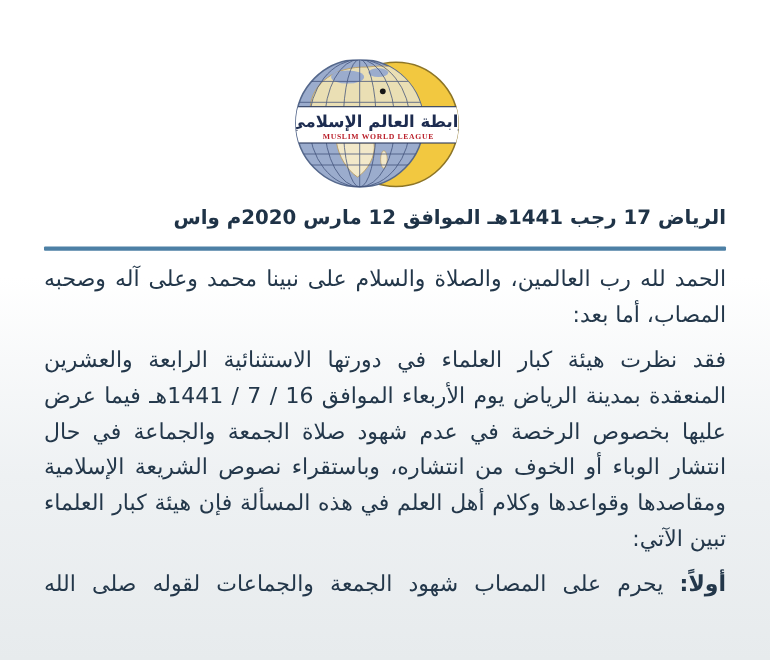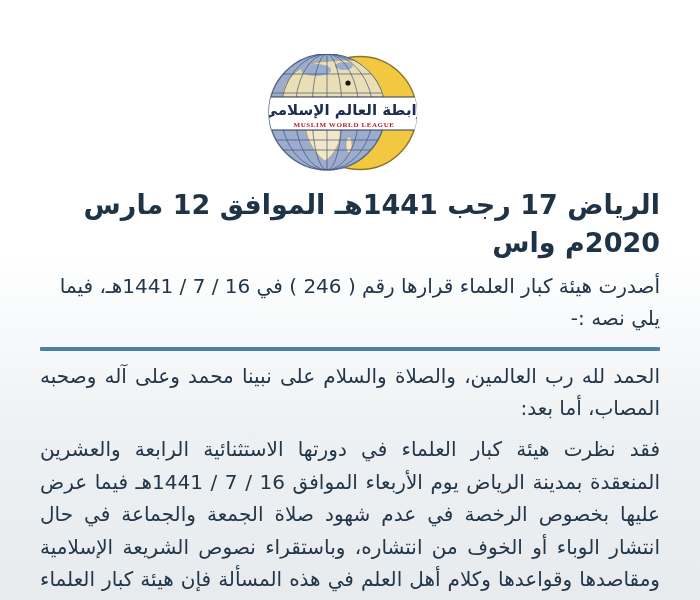--- a/index.html
+++ b/index.html
@@ -17,21 +17,21 @@
     width:164px;height:122px;
   }
   .content{
     position:absolute;
     top:186px;left:40px;right:40px;
     direction:rtl;
     color:#23374a;
   }
   .dateline{
     margin:0 0 8px;
-    font-size:27px;
+    font-size:18px;
     font-weight:700;
     color:#1f3347;
     text-align:right;
     line-height:1.4;
   }
   .intro{
     margin:0;
     font-size:20px;
     text-align:right;
     line-height:1.6;
@@ -110,21 +110,20 @@
         <text class="logo-arabic" x="76" y="61" font-size="15" fill="#1d2c50" text-anchor="middle">رابطة العالم الإسلامي</text>
         <text class="logo-latin" x="76" y="72.5" font-size="7" fill="#b91d28" text-anchor="middle">MUSLIM WORLD LEAGUE</text>
       </g>
     </svg>
   </div>
 
   <div class="content">
 
     <p class="dateline">الرياض 17 رجب 1441هـ الموافق 12 مارس 2020م واس</p>
 
-    <p class="intro">أصدرت هيئة كبار العلماء قرارها رقم ( 246 ) في 16 / 7 / 1441هـ، فيما يلي نصه :-</p>
 
     <div class="divider"></div>
 
     <p class="para">الحمد لله رب العالمين، والصلاة والسلام على نبينا محمد وعلى آله وصحبه المصاب، أما بعد:</p>
 
     <p class="para">فقد نظرت هيئة كبار العلماء في دورتها الاستثنائية الرابعة والعشرين المنعقدة بمدينة الرياض يوم الأربعاء الموافق 16 / 7 / 1441هـ فيما عرض عليها بخصوص الرخصة في عدم شهود صلاة الجمعة والجماعة في حال انتشار الوباء أو الخوف من انتشاره، وباستقراء نصوص الشريعة الإسلامية ومقاصدها وقواعدها وكلام أهل العلم في هذه المسألة فإن هيئة كبار العلماء تبين الآتي:</p>
 
     <p class="para first-item"><span class="lead-bold">أولاً:</span> <span>يحرم على المصاب شهود الجمعة والجماعات لقوله صلى الله</span></p>
 
   </div>

